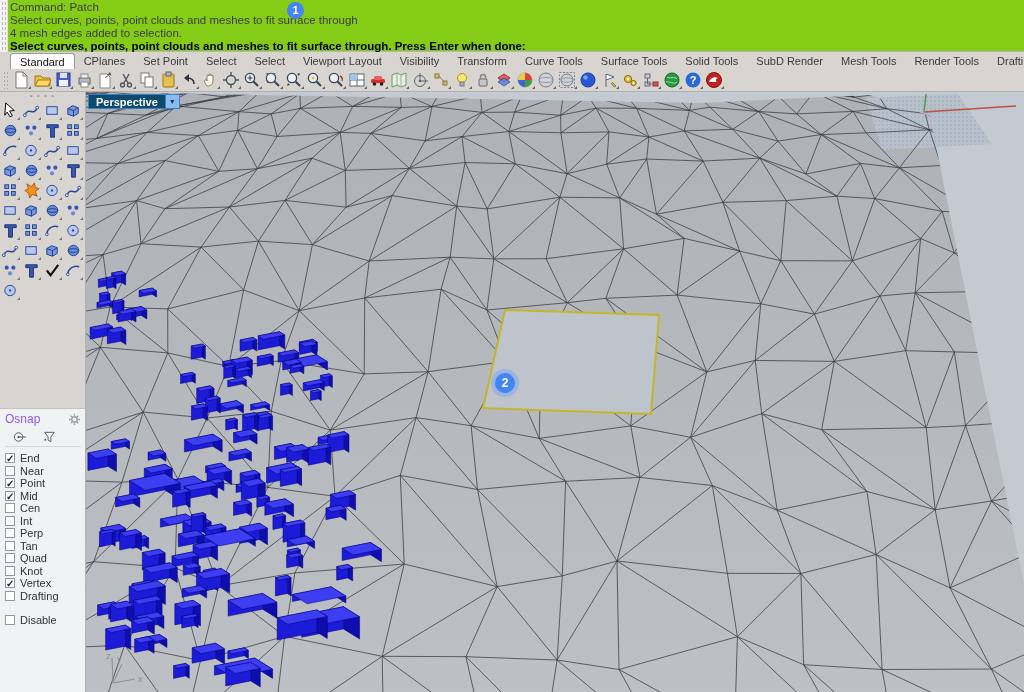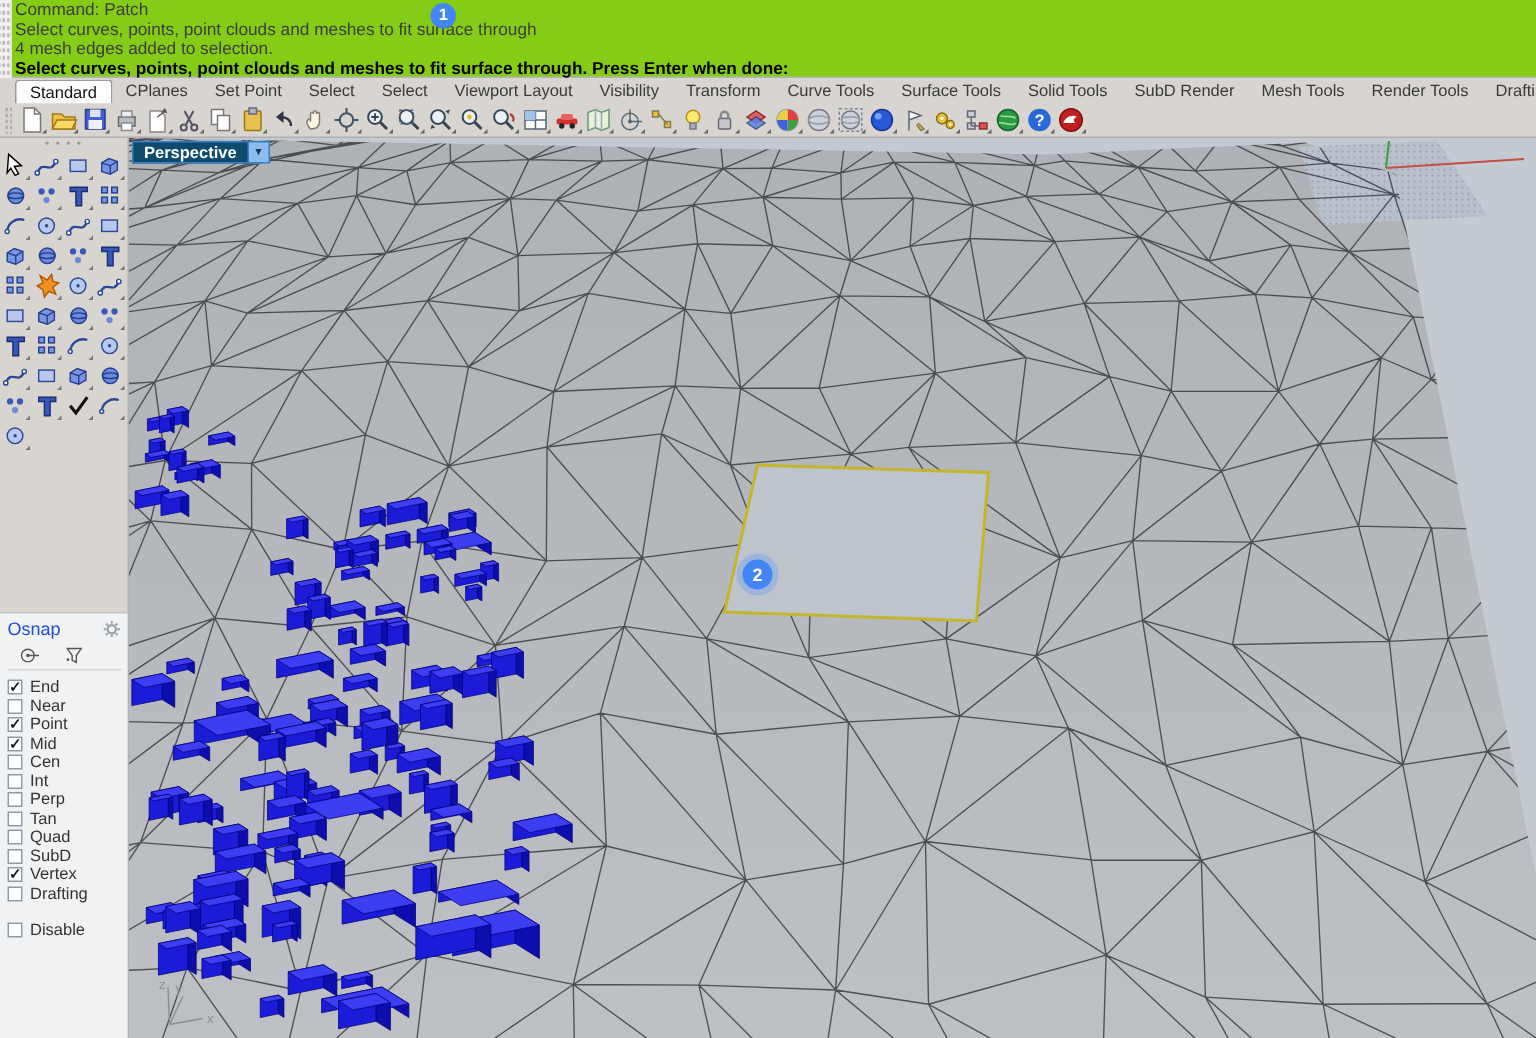--- a/index.html
+++ b/index.html
@@ -38,21 +38,21 @@
   .pgrip{height:9px;text-align:center;color:#9a9a9a;font-size:8px;line-height:8px;letter-spacing:1px}
   #palette{display:grid;grid-template-columns:repeat(4,21px);justify-content:center;grid-auto-rows:20px}
   .ptool{width:20px;height:19px;position:relative}
   .ptool svg{width:19px;height:19px;display:block}
   .ptool::after{content:"";position:absolute;right:1px;bottom:0;
          border-left:3px solid transparent;border-bottom:3px solid #777}
   
   #osnap{position:absolute;left:0;top:316px;width:85px;bottom:0;background:#f1f2f4;
          border-top:1px solid #c2c2c2;padding:3px 0 0 5px;box-sizing:border-box}
   .os-head{display:flex;justify-content:space-between;align-items:center;padding-right:5px;height:14px}
-  .os-title{font-size:12px;color:#1d4ed8}
+  .os-title{font-size:12px;color:#8b5cf6}
   .os-tabs{display:flex;gap:16px;padding:3px 0 3px 7px;border-bottom:1px solid #d8d8d8;
            margin:2px 4px 5px 0}
   .os-item{display:flex;align-items:center;height:12.5px;gap:5px}
   .os-box{width:10px;height:10px;background:#fff;border:1px solid #8d9aa6;font-size:10px;
           line-height:10px;color:#1a1a1a;text-align:center;font-weight:bold;flex:0 0 auto;box-sizing:border-box}
   .os-label{font-size:11px;color:#333}
   .os-disable{margin-top:12px}
   
   #viewport{position:absolute;left:86px;top:92px;width:938px;height:600px;background:#c3cad2;overflow:hidden}
   #vpsvg{position:absolute;left:0;top:0}
@@ -619,21 +619,21 @@
           <div class="os-item">
             <span class="os-box"></span>
             <span class="os-label">Tan</span>
           </div>
           <div class="os-item">
             <span class="os-box"></span>
             <span class="os-label">Quad</span>
           </div>
           <div class="os-item">
             <span class="os-box"></span>
-            <span class="os-label">SubD</span>
+            <span class="os-label">Knot</span>
           </div>
           <div class="os-item">
             <span class="os-box">✓</span>
             <span class="os-label">Vertex</span>
           </div>
           <div class="os-item">
             <span class="os-box"></span>
             <span class="os-label">Drafting</span>
           </div>
         </div>

